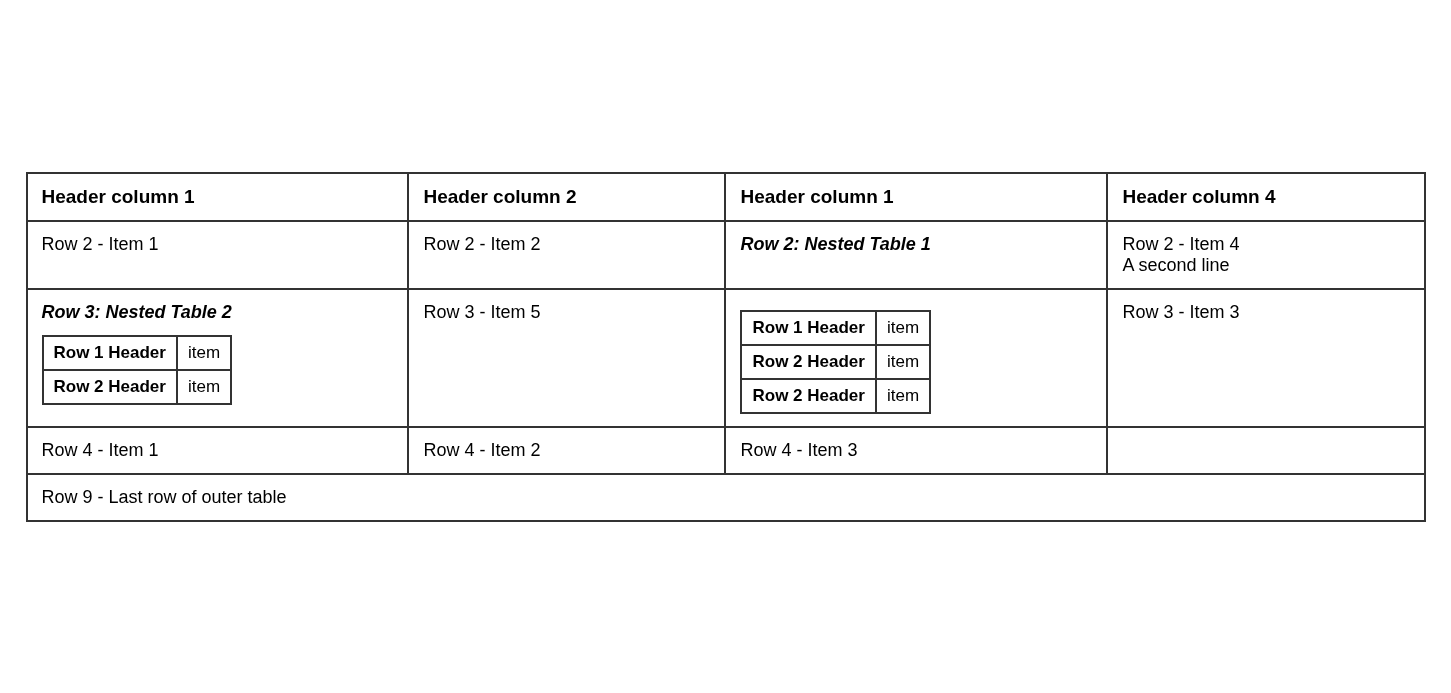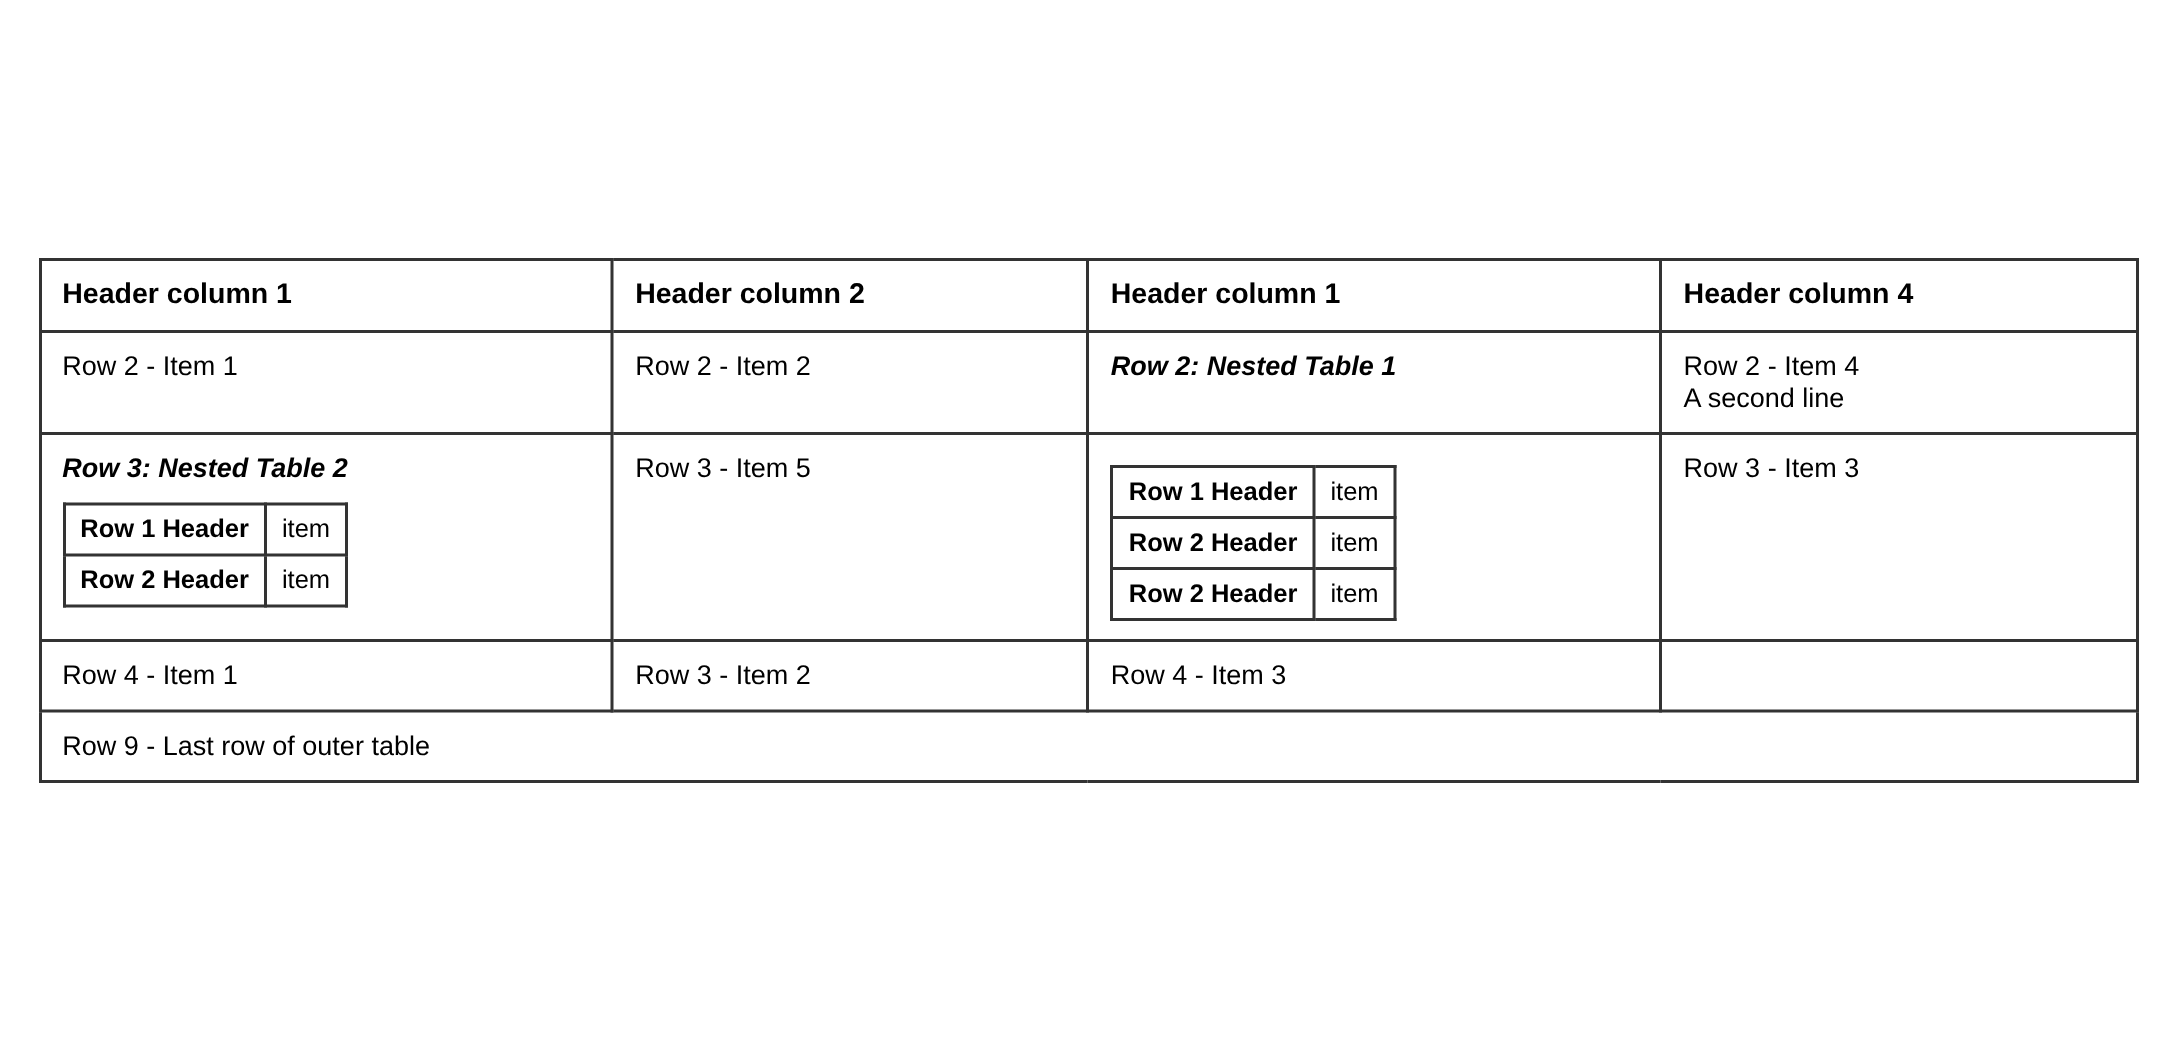--- a/index.html
+++ b/index.html
@@ -122,21 +122,21 @@
             <td style="font-weight:normal;">item</td>
           </tr>
         </tbody>
           </table>
       </td>
       <td>Row 3 - Item 3</td>
     </tr>
 
     <tr>
       <td>Row 4 - Item 1</td>
-      <td>Row 3 - Item 2</td>
+      <td>Row 4 - Item 2</td>
       <td>Row 4 - Item 3</td>
       <td></td>
     </tr>
 
     <tr class="last-row">
       <td colspan="4">Row 9 - Last row of outer table</td>
     </tr>
   </tbody>
 </table>
 

